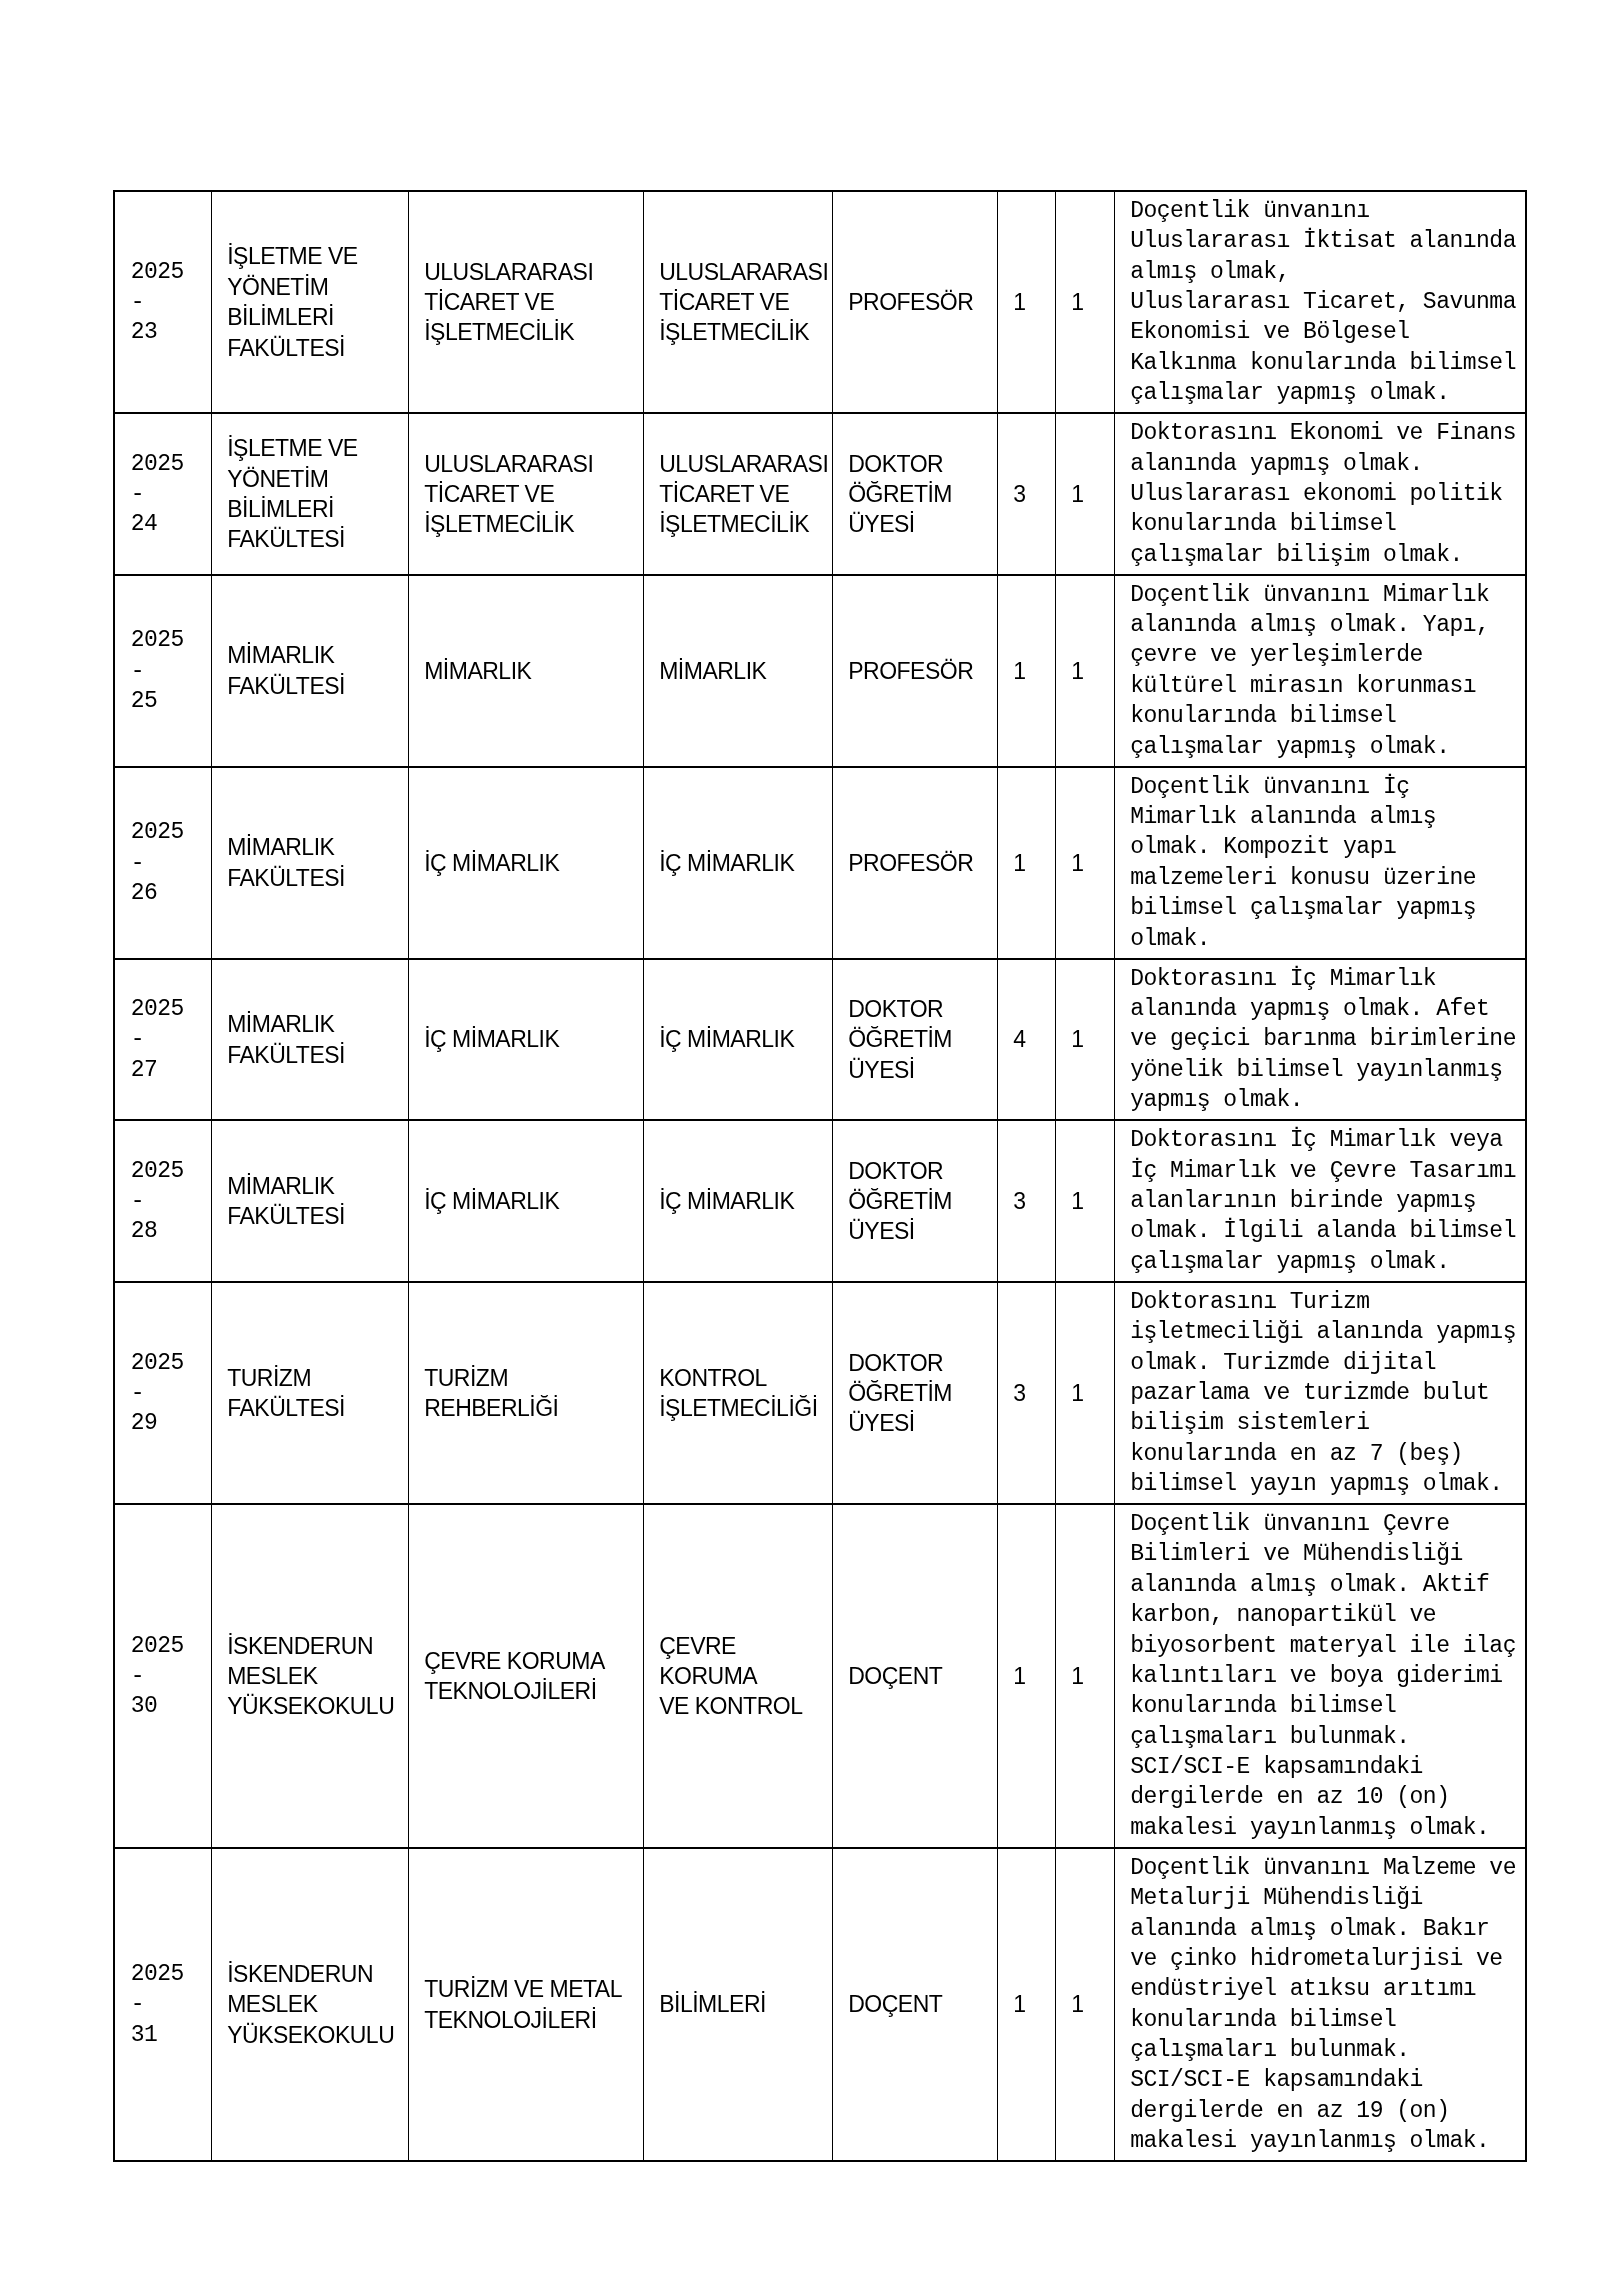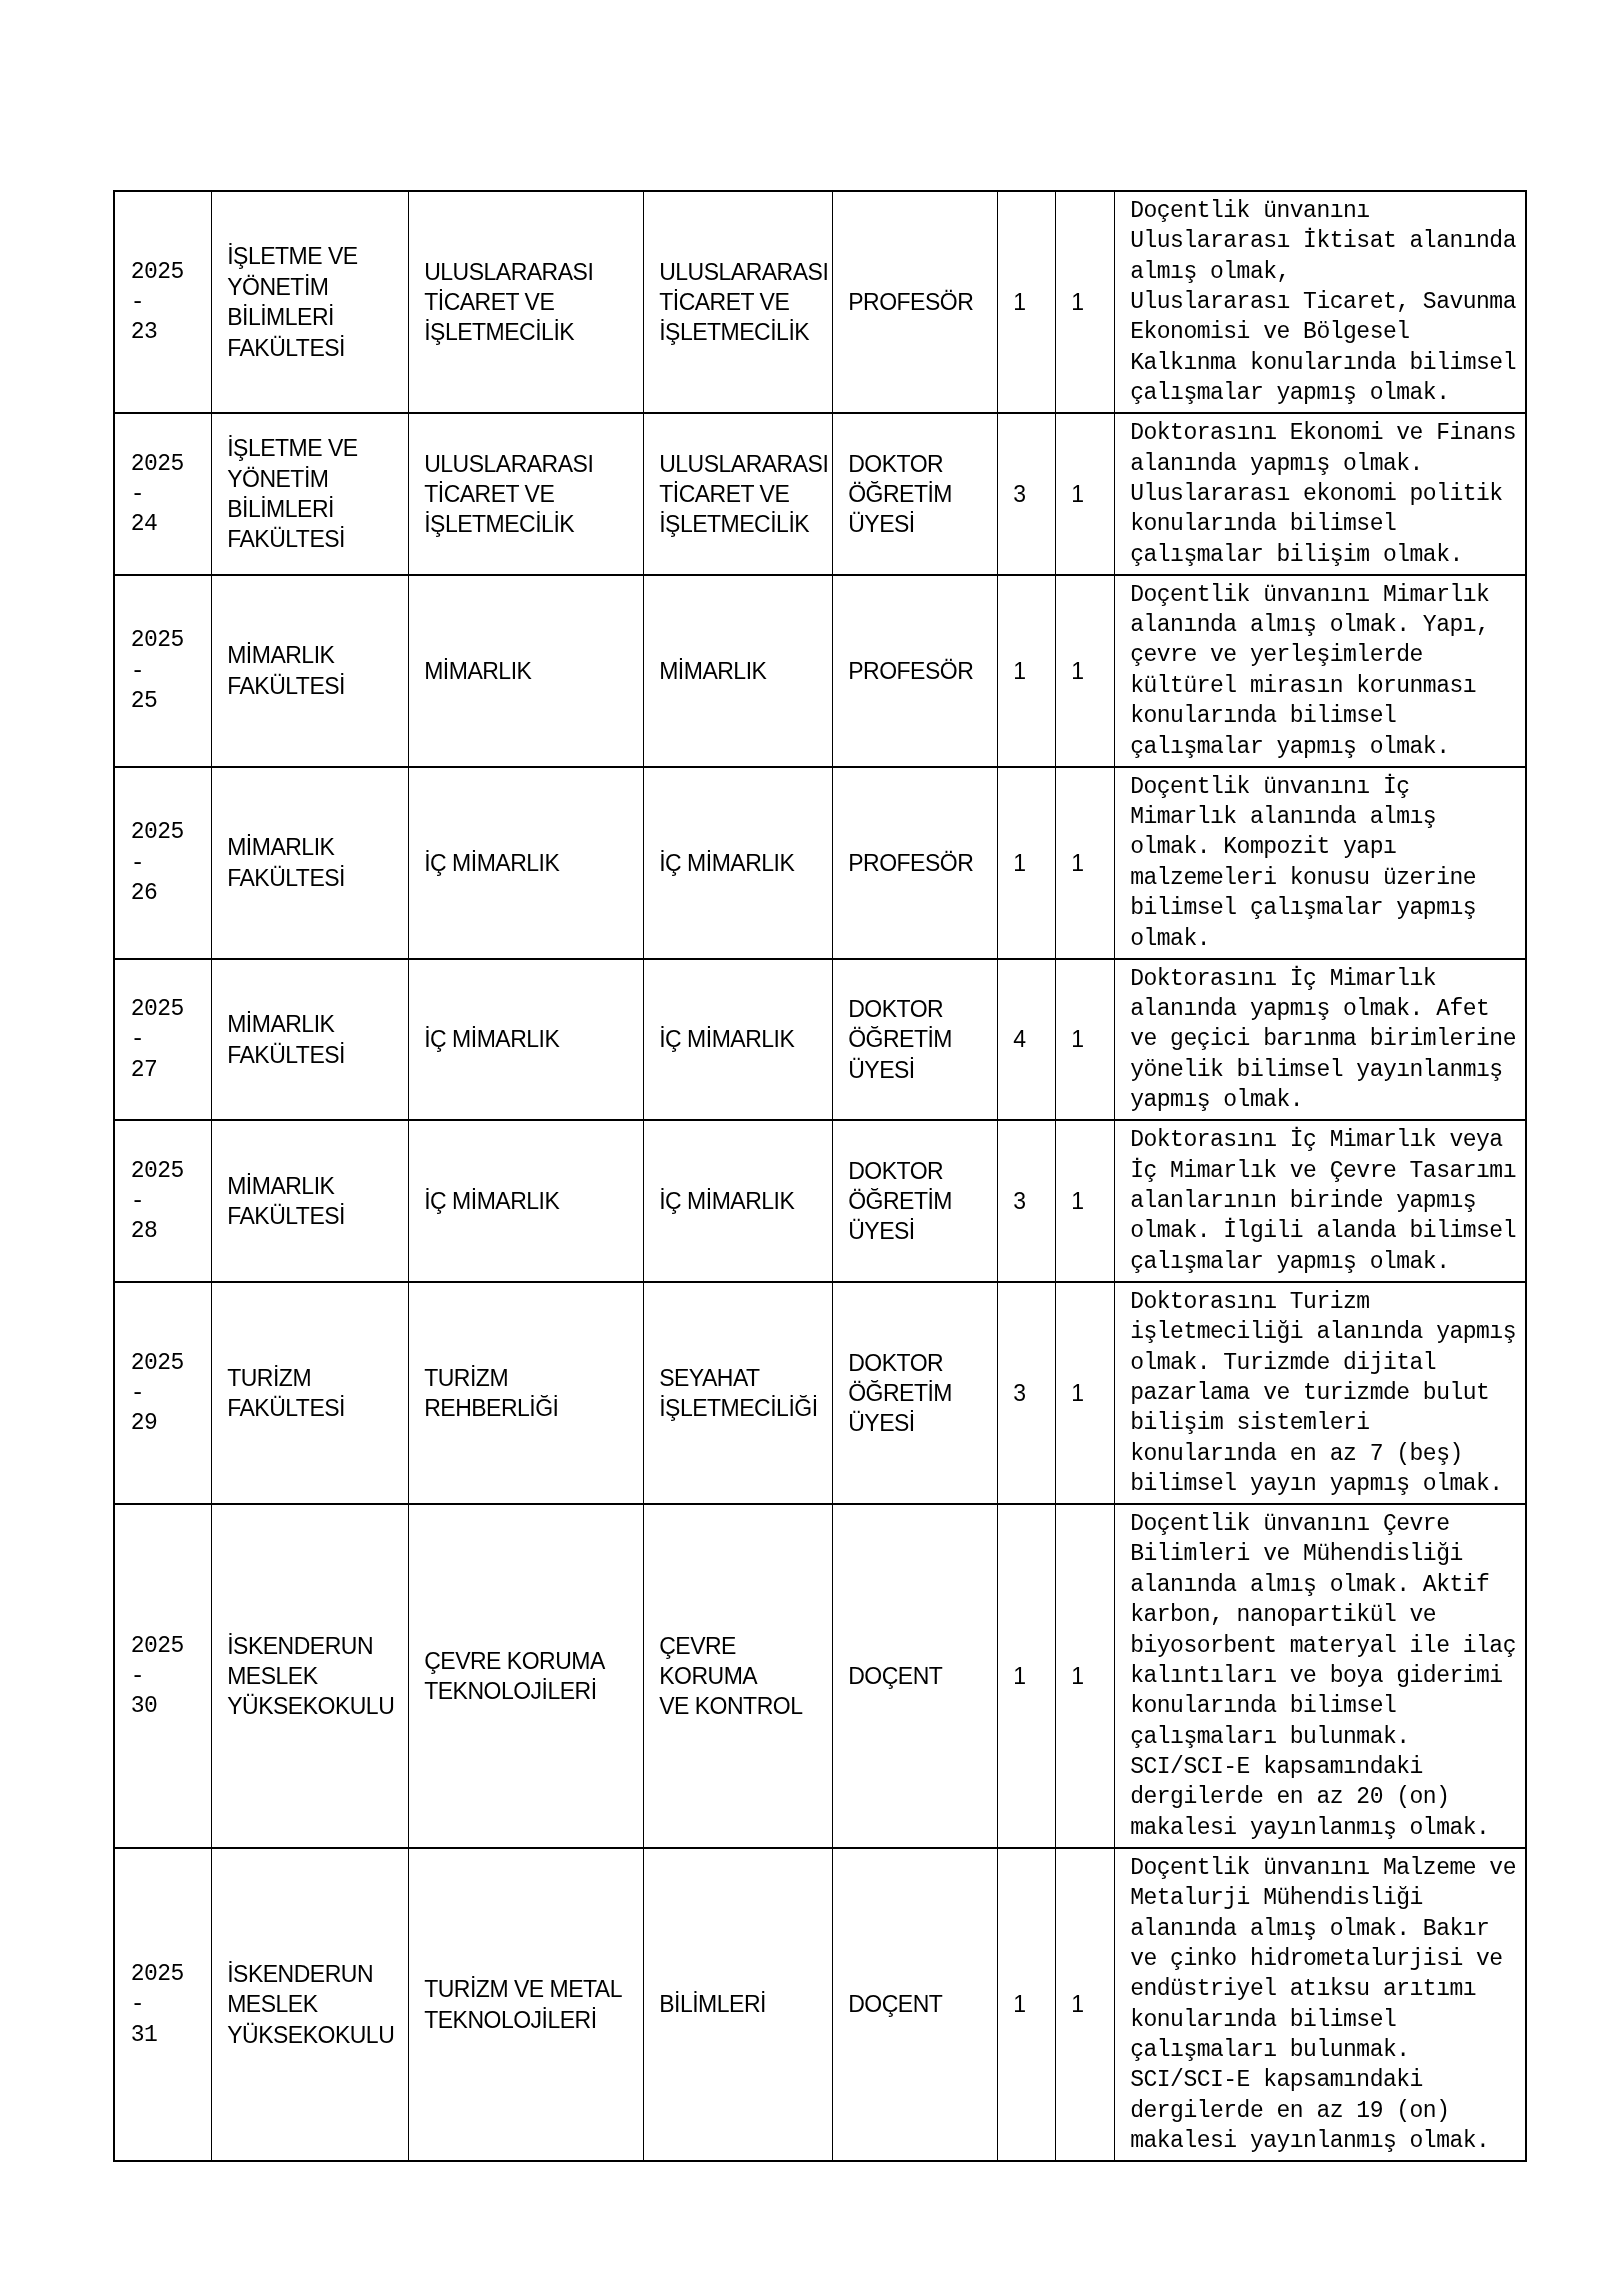--- a/index.html
+++ b/index.html
@@ -172,21 +172,21 @@
         <td class="c-desc">Doktorasını İç Mimarlık veya İç Mimarlık ve Çevre Tasarımı alanlarının birinde yapmış olmak. İlgili alanda bilimsel çalışmalar yapmış olmak.</td>
       </tr>
       <tr style="height:152px">
         <td class="c-no">2025
 -
 29</td>
         <td>TURİZM
 FAKÜLTESİ</td>
         <td>TURİZM
 REHBERLİĞİ</td>
-        <td class="c-program">SEYAHAT
+        <td class="c-program">KONTROL
 İŞLETMECİLİĞİ</td>
         <td>DOKTOR
 ÖĞRETİM
 ÜYESİ</td>
         <td class="c-num">3</td>
         <td class="c-num">1</td>
         <td class="c-desc">Doktorasını Turizm işletmeciliği alanında yapmış olmak. Turizmde dijital pazarlama ve turizmde bulut bilişim sistemleri konularında en az 7 (beş) bilimsel yayın yapmış olmak.</td>
       </tr>
       <tr style="height:267px">
         <td class="c-no">2025
@@ -195,21 +195,21 @@
         <td>İSKENDERUN
 MESLEK
 YÜKSEKOKULU</td>
         <td>ÇEVRE KORUMA
 TEKNOLOJİLERİ</td>
         <td class="c-program">ÇEVRE KORUMA
 VE KONTROL</td>
         <td>DOÇENT</td>
         <td class="c-num">1</td>
         <td class="c-num">1</td>
-        <td class="c-desc">Doçentlik ünvanını Çevre Bilimleri ve Mühendisliği alanında almış olmak. Aktif karbon, nanopartikül ve biyosorbent materyal ile ilaç kalıntıları ve boya giderimi konularında bilimsel çalışmaları bulunmak. SCI/SCI-E kapsamındaki dergilerde en az 20 (on) makalesi yayınlanmış olmak.</td>
+        <td class="c-desc">Doçentlik ünvanını Çevre Bilimleri ve Mühendisliği alanında almış olmak. Aktif karbon, nanopartikül ve biyosorbent materyal ile ilaç kalıntıları ve boya giderimi konularında bilimsel çalışmaları bulunmak. SCI/SCI-E kapsamındaki dergilerde en az 10 (on) makalesi yayınlanmış olmak.</td>
       </tr>
       <tr style="height:236px">
         <td class="c-no">2025
 -
 31</td>
         <td>İSKENDERUN
 MESLEK
 YÜKSEKOKULU</td>
         <td>TURİZM VE METAL
 TEKNOLOJİLERİ</td>

